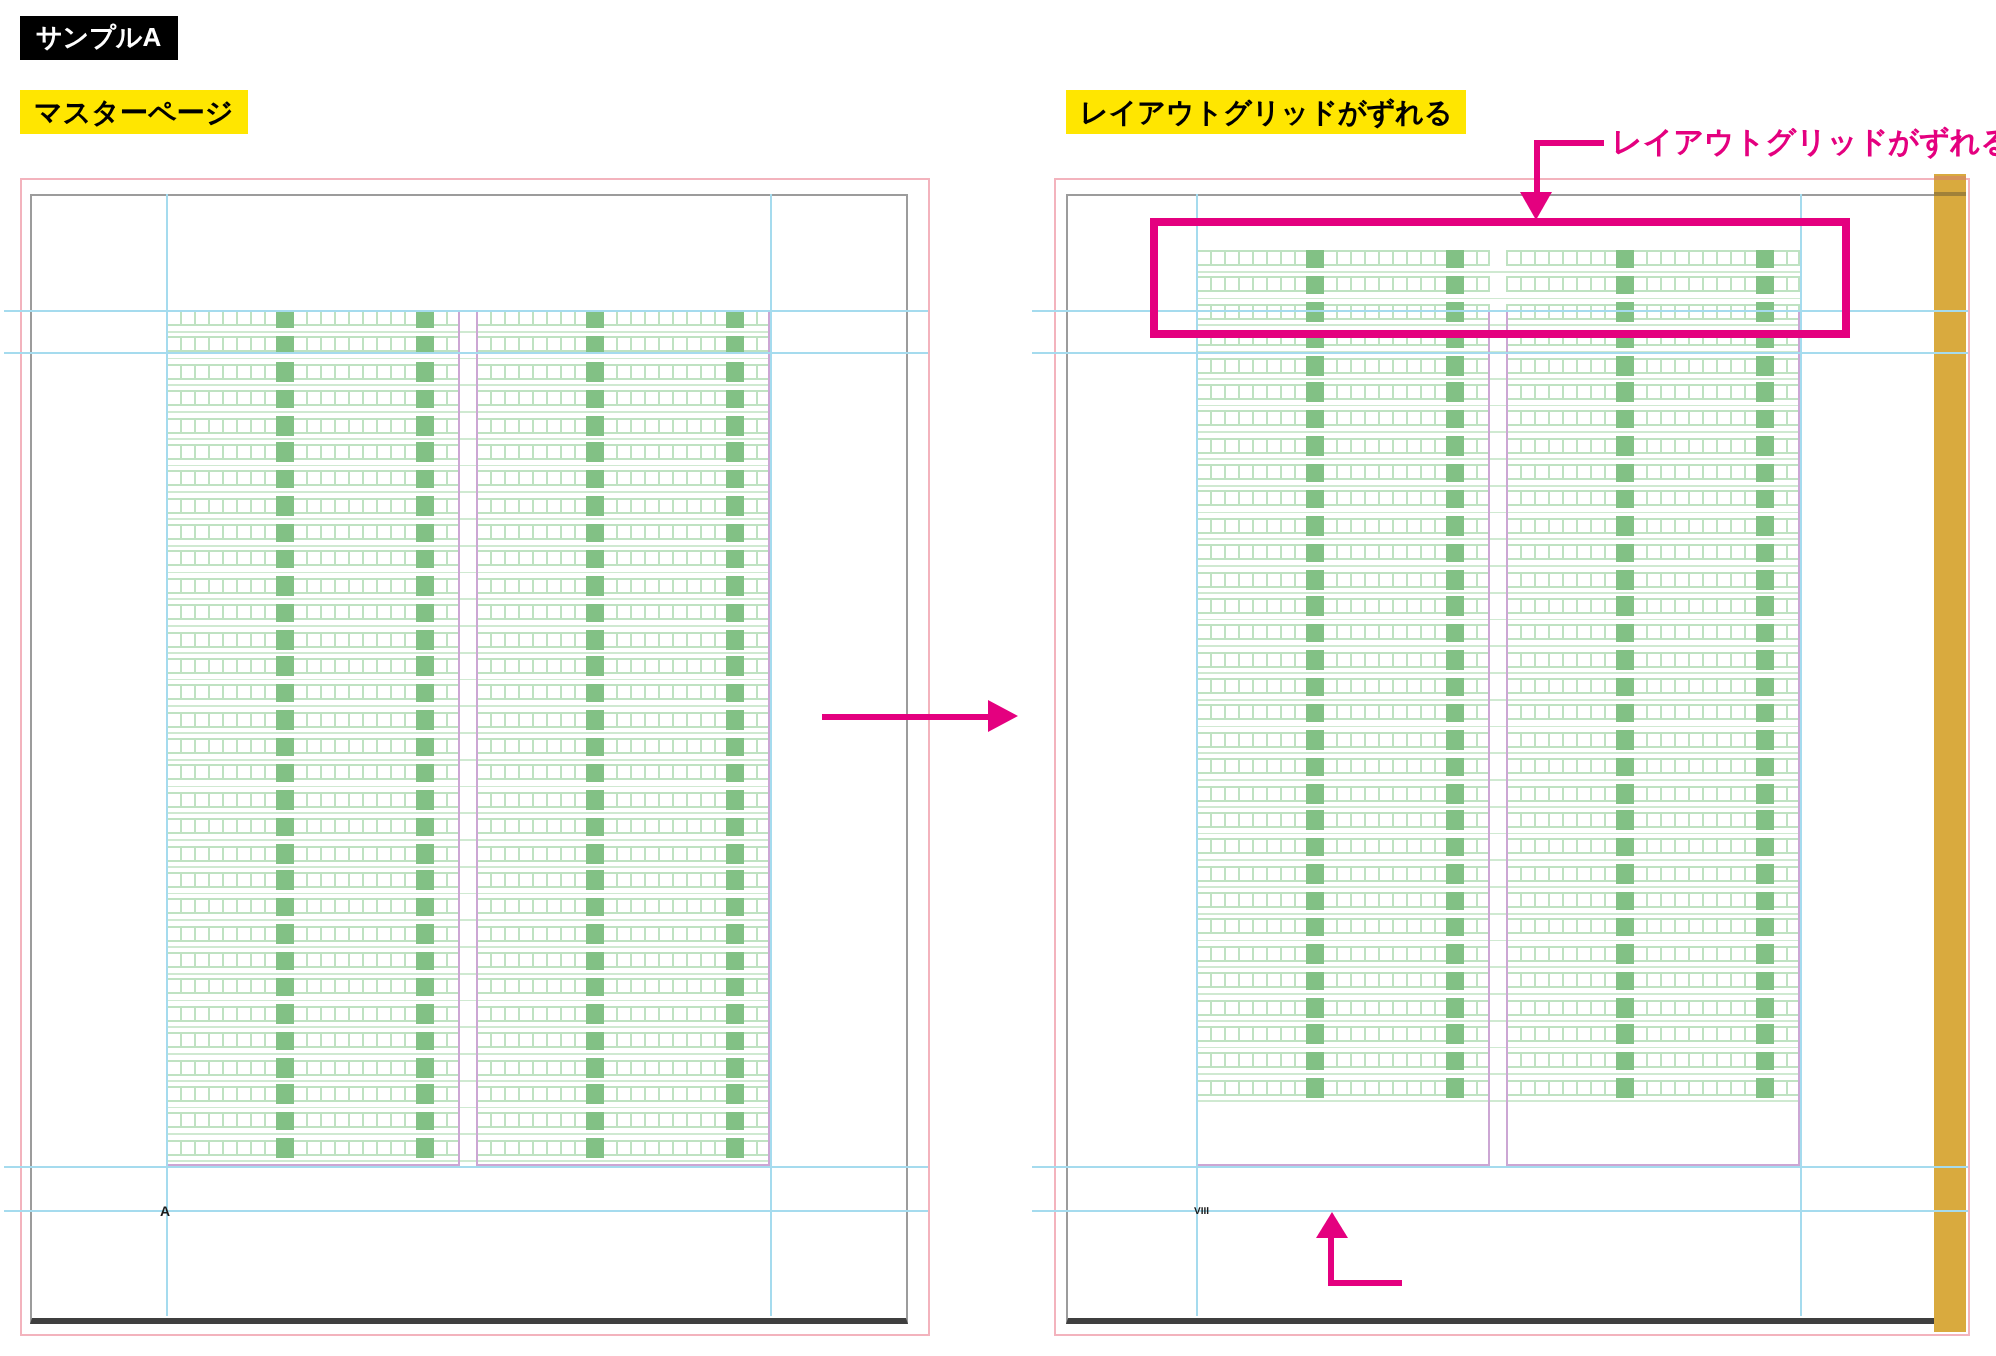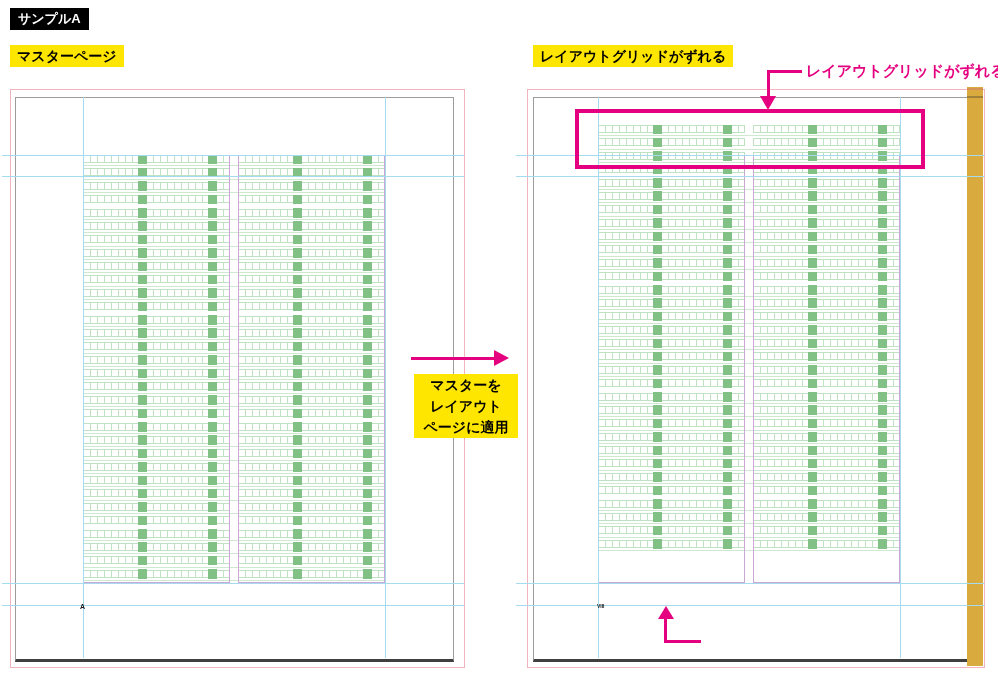--- a/index.html
+++ b/index.html
@@ -474,25 +474,20 @@
       <div class="abs guide" style="left: 516px; top: 583px; width: 468px; height: 1px;"></div>
       <div class="abs guide" style="left: 516px; top: 605px; width: 468px; height: 1px;"></div>
       <div class="abs band" style="left: 967px; top: 87px; width: 16px; height: 579px;"></div>
       <div class="abs bandline" style="left: 967px; top: 96px; width: 16px; height: 2px; background: rgba(90, 80, 50, 0.45);"></div>
       <div class="abs bandline" style="left: 967px; top: 88px; width: 16px; height: 1.5px; background: rgba(210, 120, 120, 0.45);"></div>
       <div class="abs marker" style="left: 597px; top: 604px; font-size: 5px; line-height: 1;">VIII</div>
     </div>
 
   <div class="accentline abs" id="apply-arrow-line"></div>
   <div class="tri" id="apply-arrow-head"></div>
-  <div id="apply-label">
-    <div>マスターを</div>
-    <div>レイアウト</div>
-    <div>ページに適用</div>
-  </div>
 
   <div id="highlight-rect"></div>
   <div class="accentline abs" id="grid-callout-hseg"></div>
   <div class="accentline abs" id="grid-callout-vseg"></div>
   <div class="tri" id="grid-callout-head"></div>
   <div class="callout" id="callout-grid-text">レイアウトグリッドがずれる</div>
 
   <div class="tri" id="guides-callout-head"></div>
   <div class="accentline abs" id="guides-callout-vseg"></div>
   <div class="accentline abs" id="guides-callout-hseg"></div>

